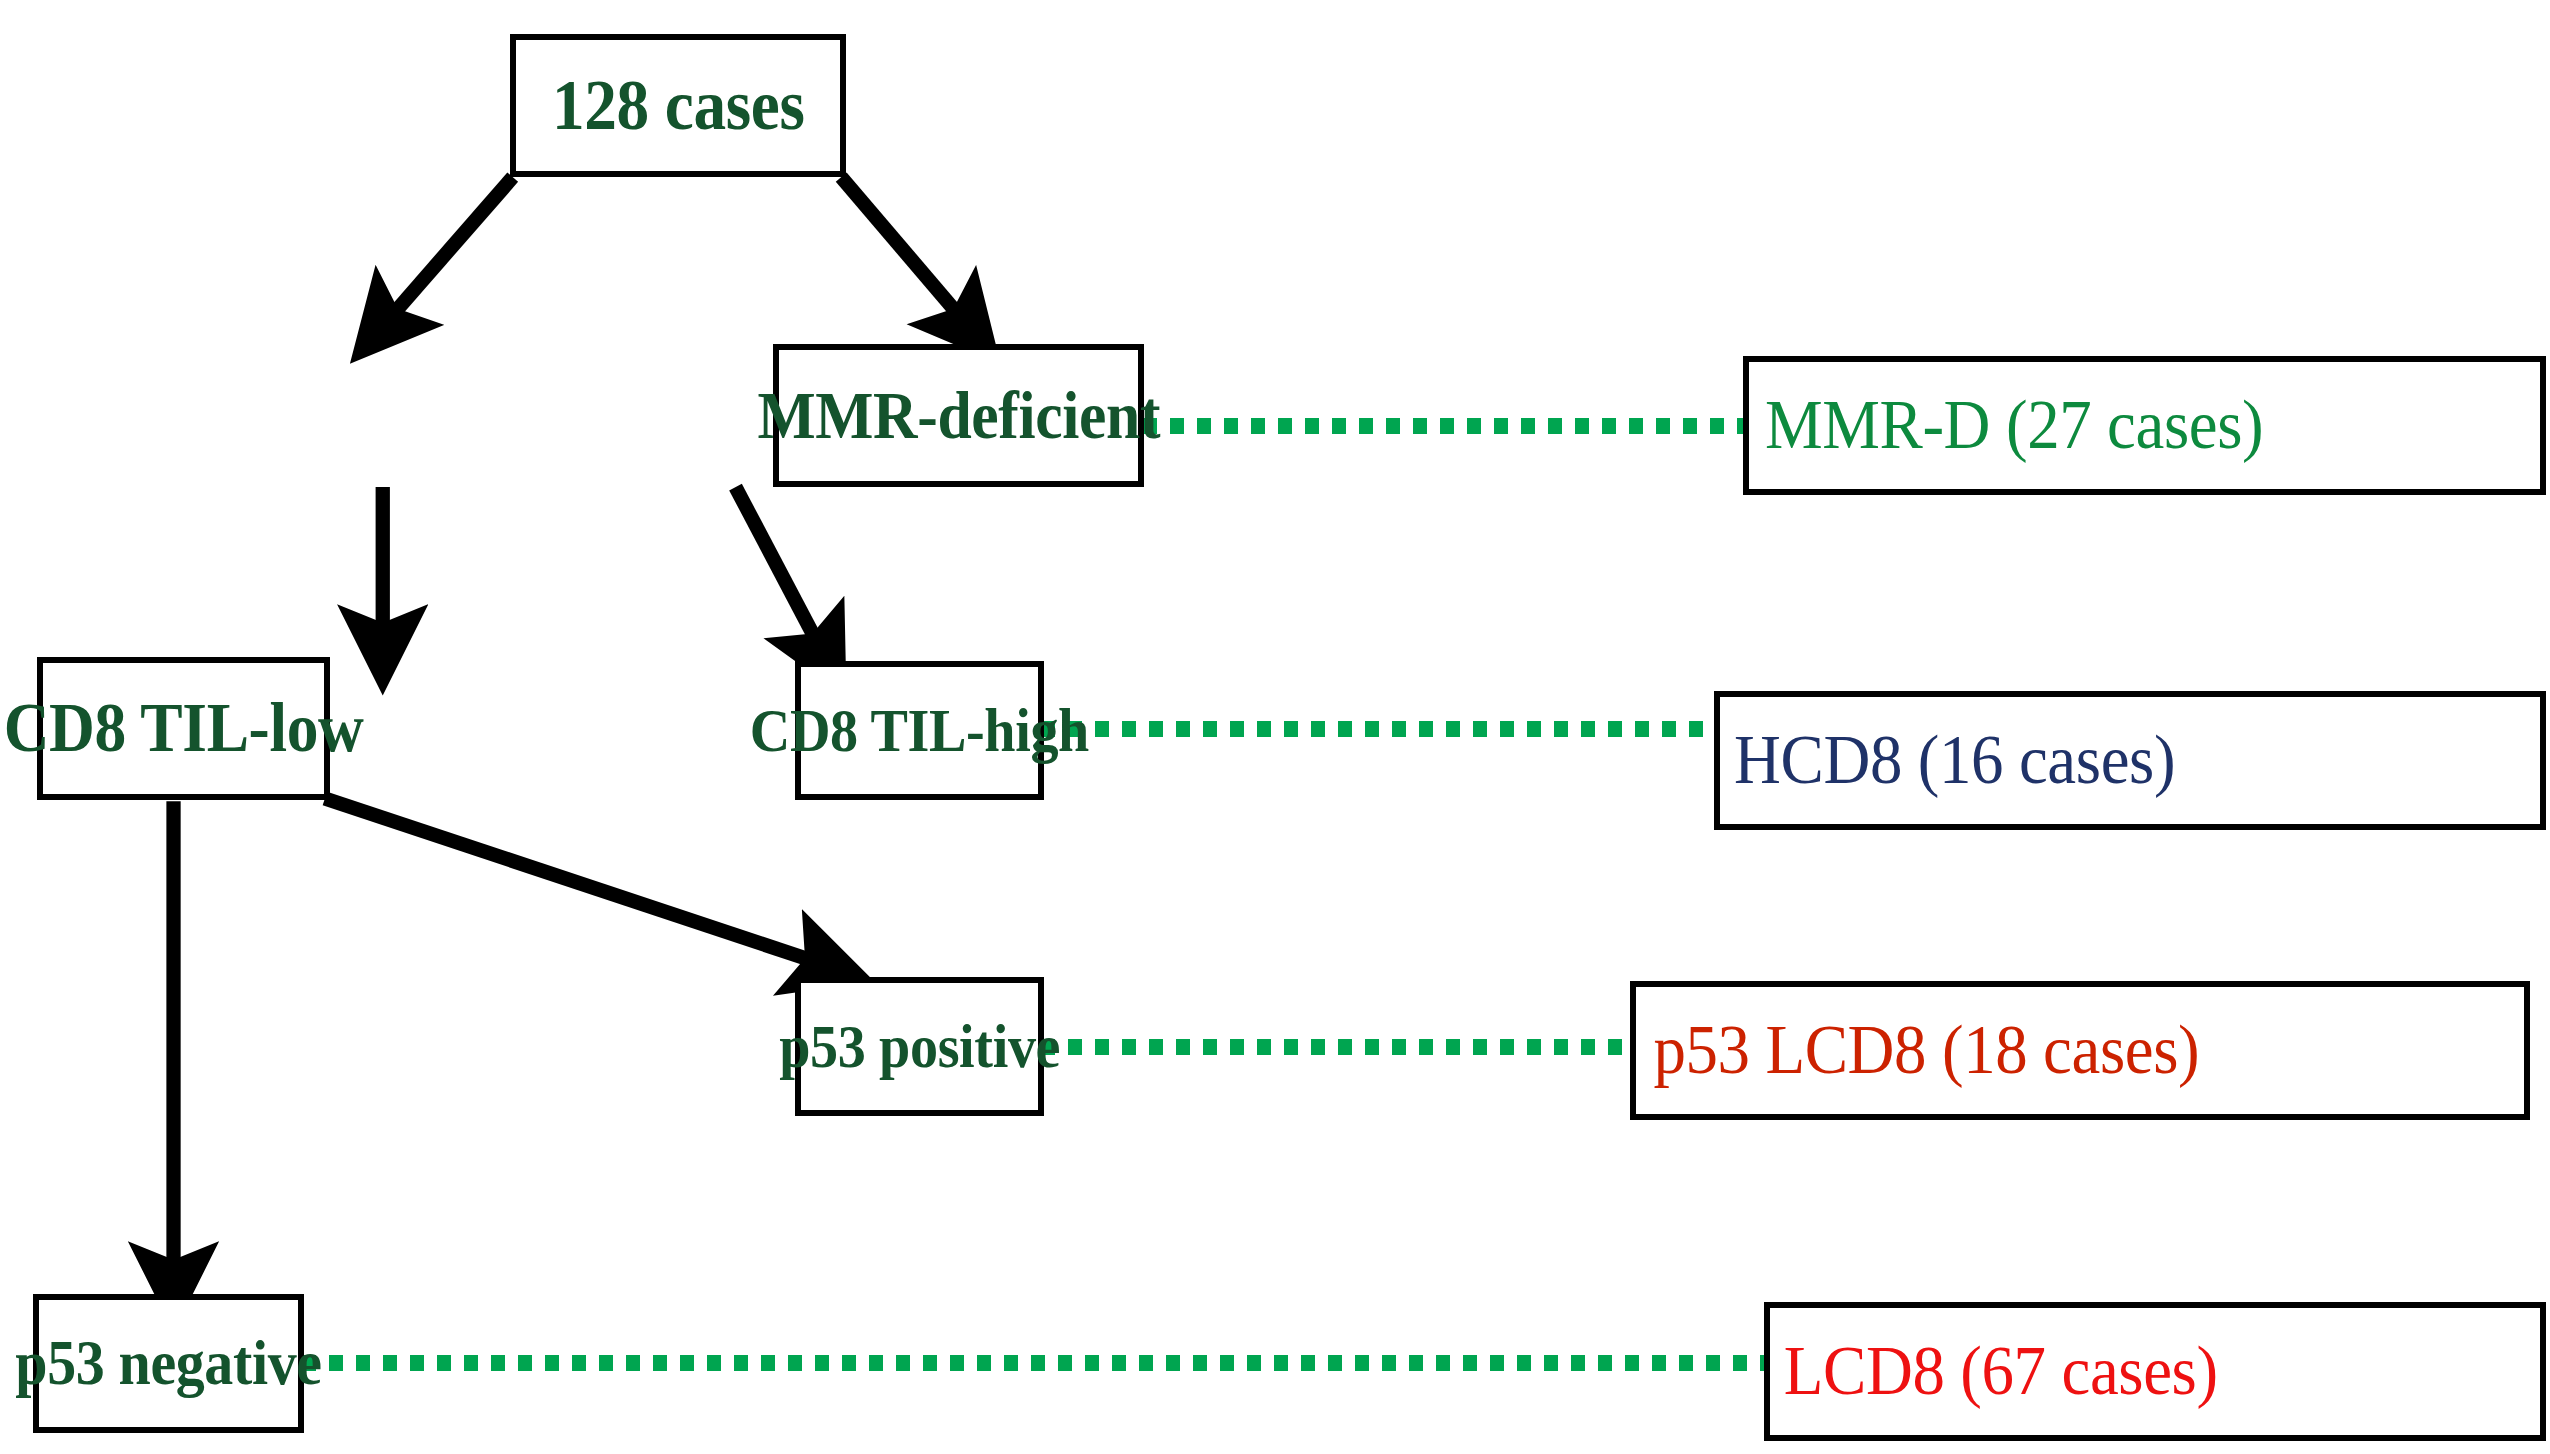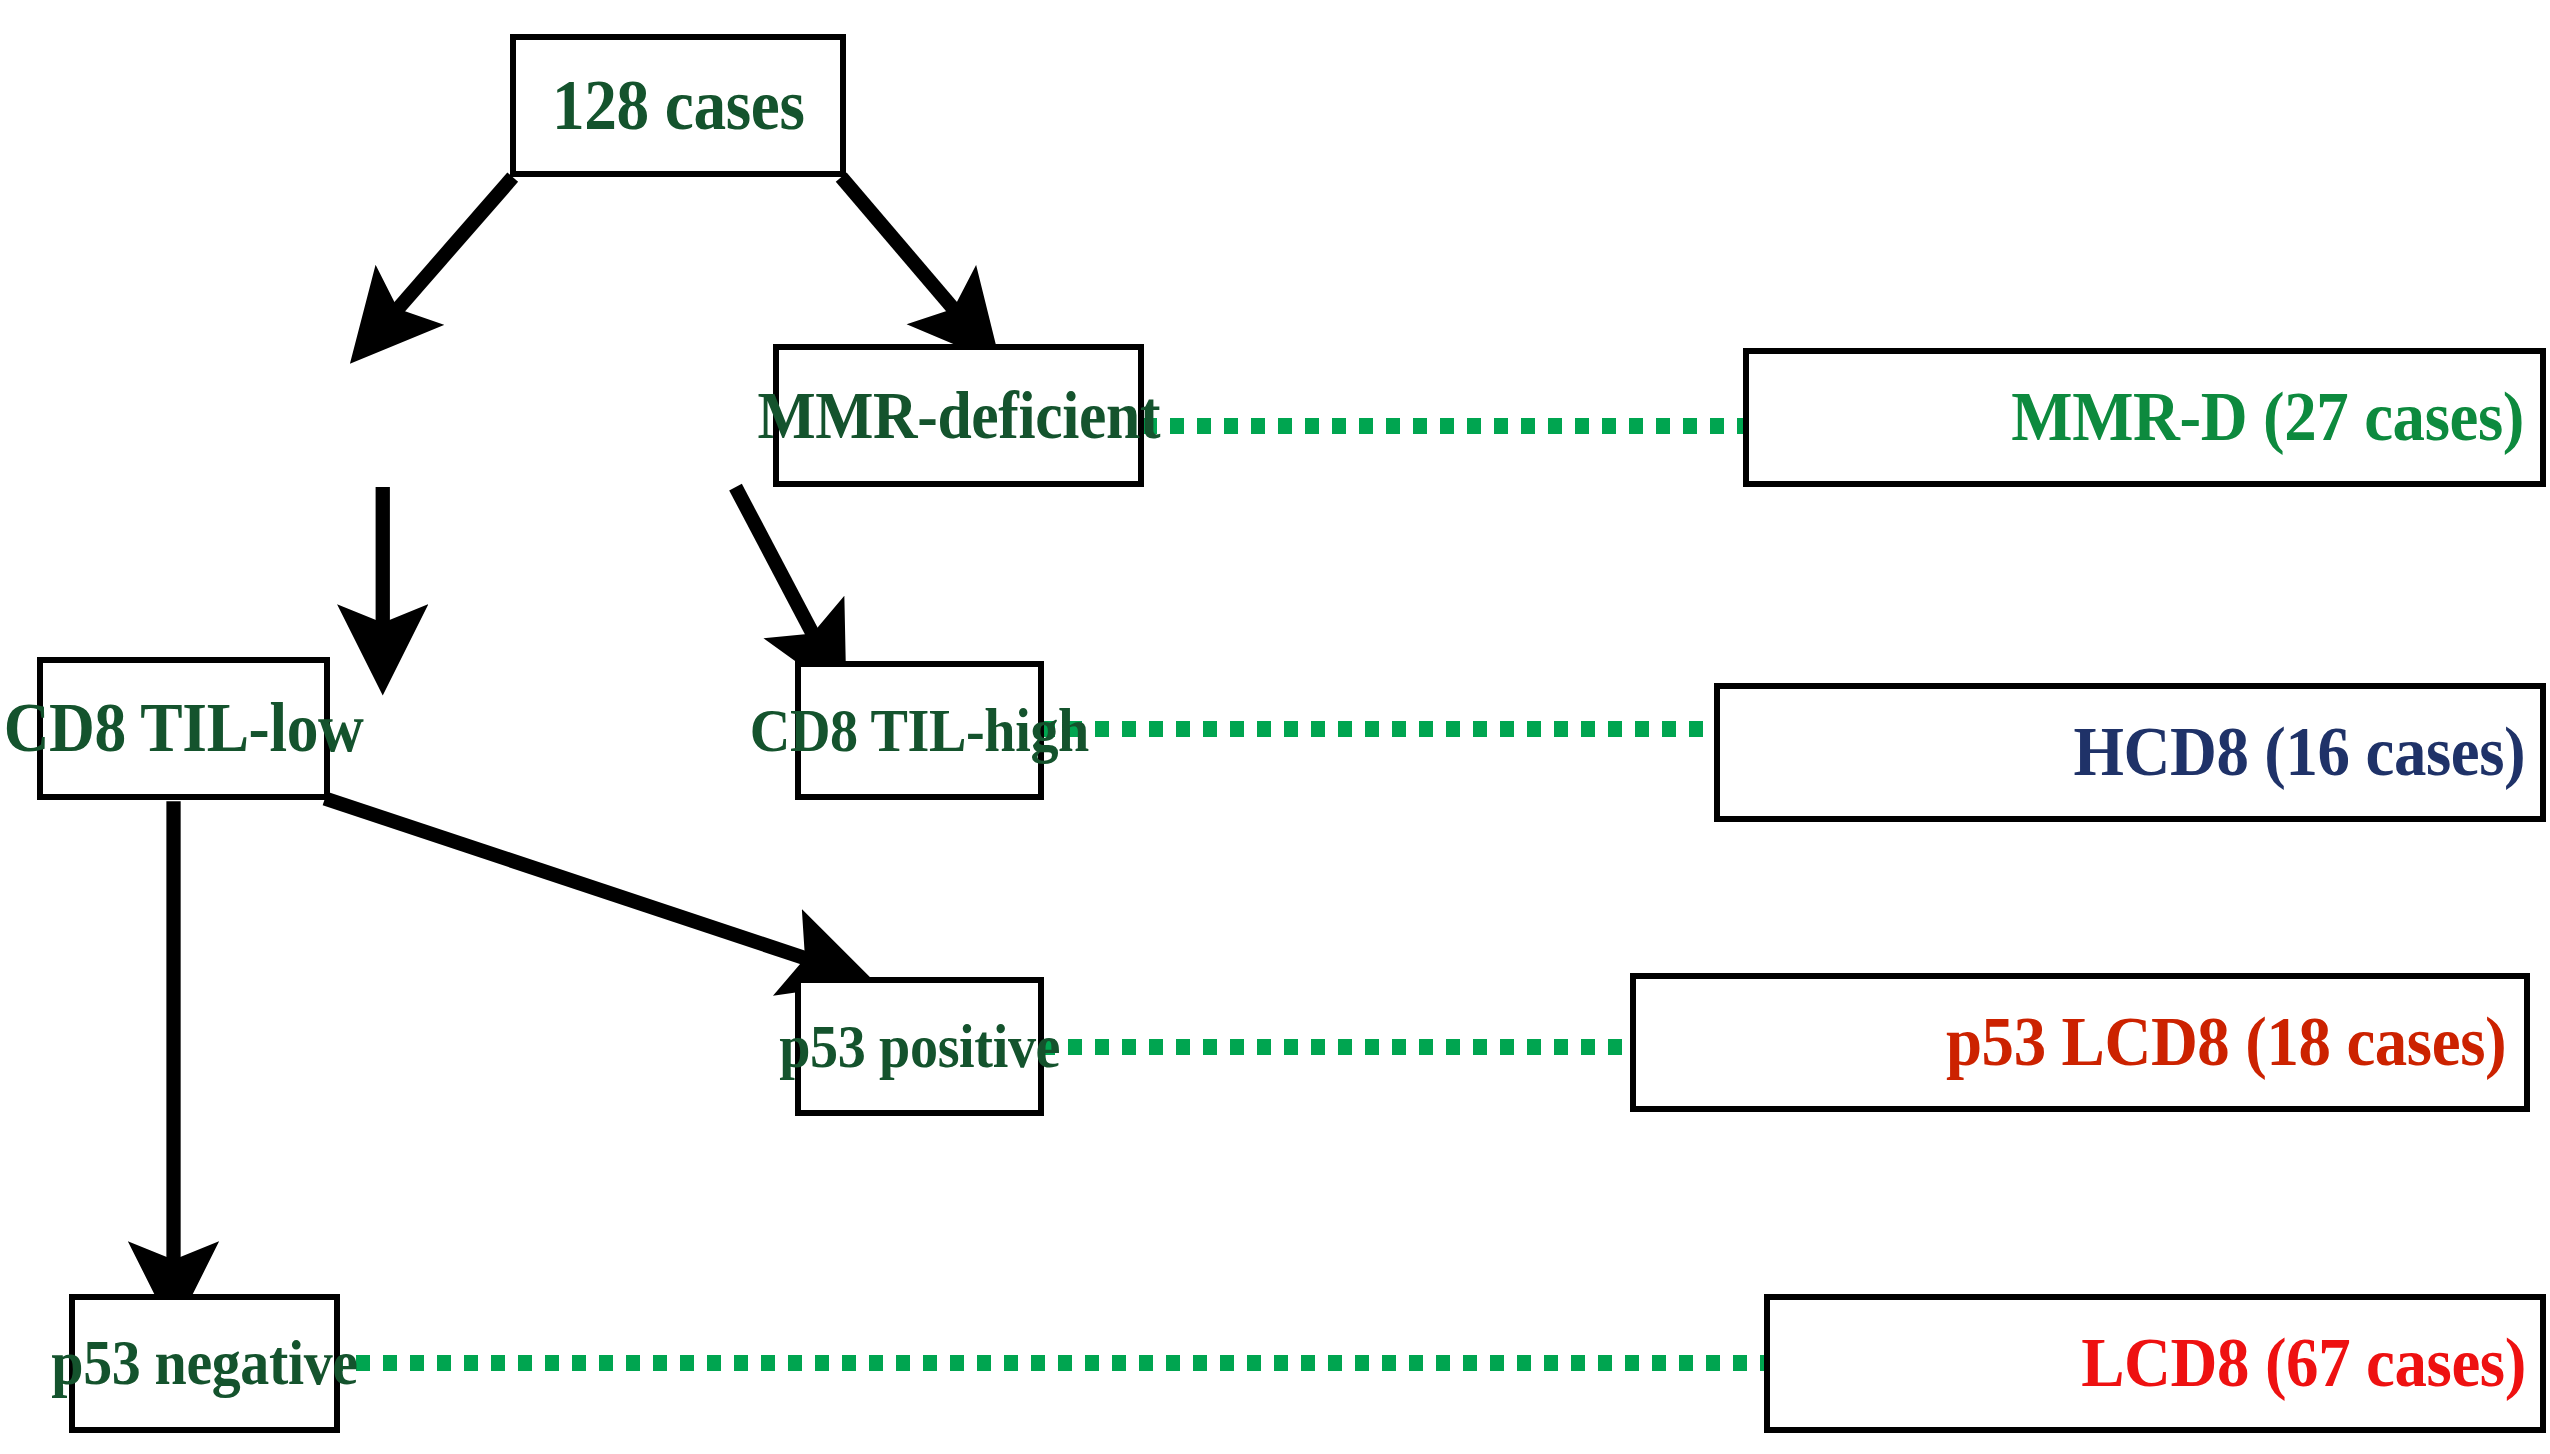--- a/index.html
+++ b/index.html
@@ -39,26 +39,27 @@
   }
 
   
   .classbox {
     position: absolute;
     box-sizing: border-box;
     background: #ffffff;
     border: 6.4px solid #000000;
     display: flex;
     align-items: center;
-    justify-content: flex-end;
+    justify-content: flex-start;
     text-align: center;
-    font-weight: bold;
+    font-weight: normal;
     line-height: 1;
     white-space: nowrap;
     letter-spacing: -0.4px;
+    margin-top: 8px;
   }
   .classbox .txt {
     display: block;
     transform: scaleX(0.94);
   }
 
   
   .headerbox {
     position: absolute;
     box-sizing: border-box;
@@ -151,21 +152,21 @@
   </div>
 
   <div class="node" style="left:795px; top:661px; width:249px; height:139px; font-size:61px;">
     <span class="txt">CD8 TIL-high</span>
   </div>
 
   <div class="node" style="left:795px; top:977px; width:249px; height:139px; font-size:61px;">
     <span class="txt">p53 positive</span>
   </div>
 
-  <div class="node" style="left:33px; top:1294px; width:271px; height:139px; font-size:63px;margin-left:36px;">
+  <div class="node" style="left:33px; top:1294px; width:271px; height:139px; font-size:63px;">
     <span class="txt">p53 negative</span>
   </div>
 
 
   <div class="classbox" style="left:1743px; top:348px; width:803px; height:139px; font-size:69px; color:#0D8A3E;">
     <span class="txt">MMR-D (27 cases)</span>
   </div>
 
   <div class="classbox" style="left:1714px; top:683px; width:832px; height:139px; font-size:69px; color:#1F3268;">
     <span class="txt">HCD8 (16 cases)</span>

